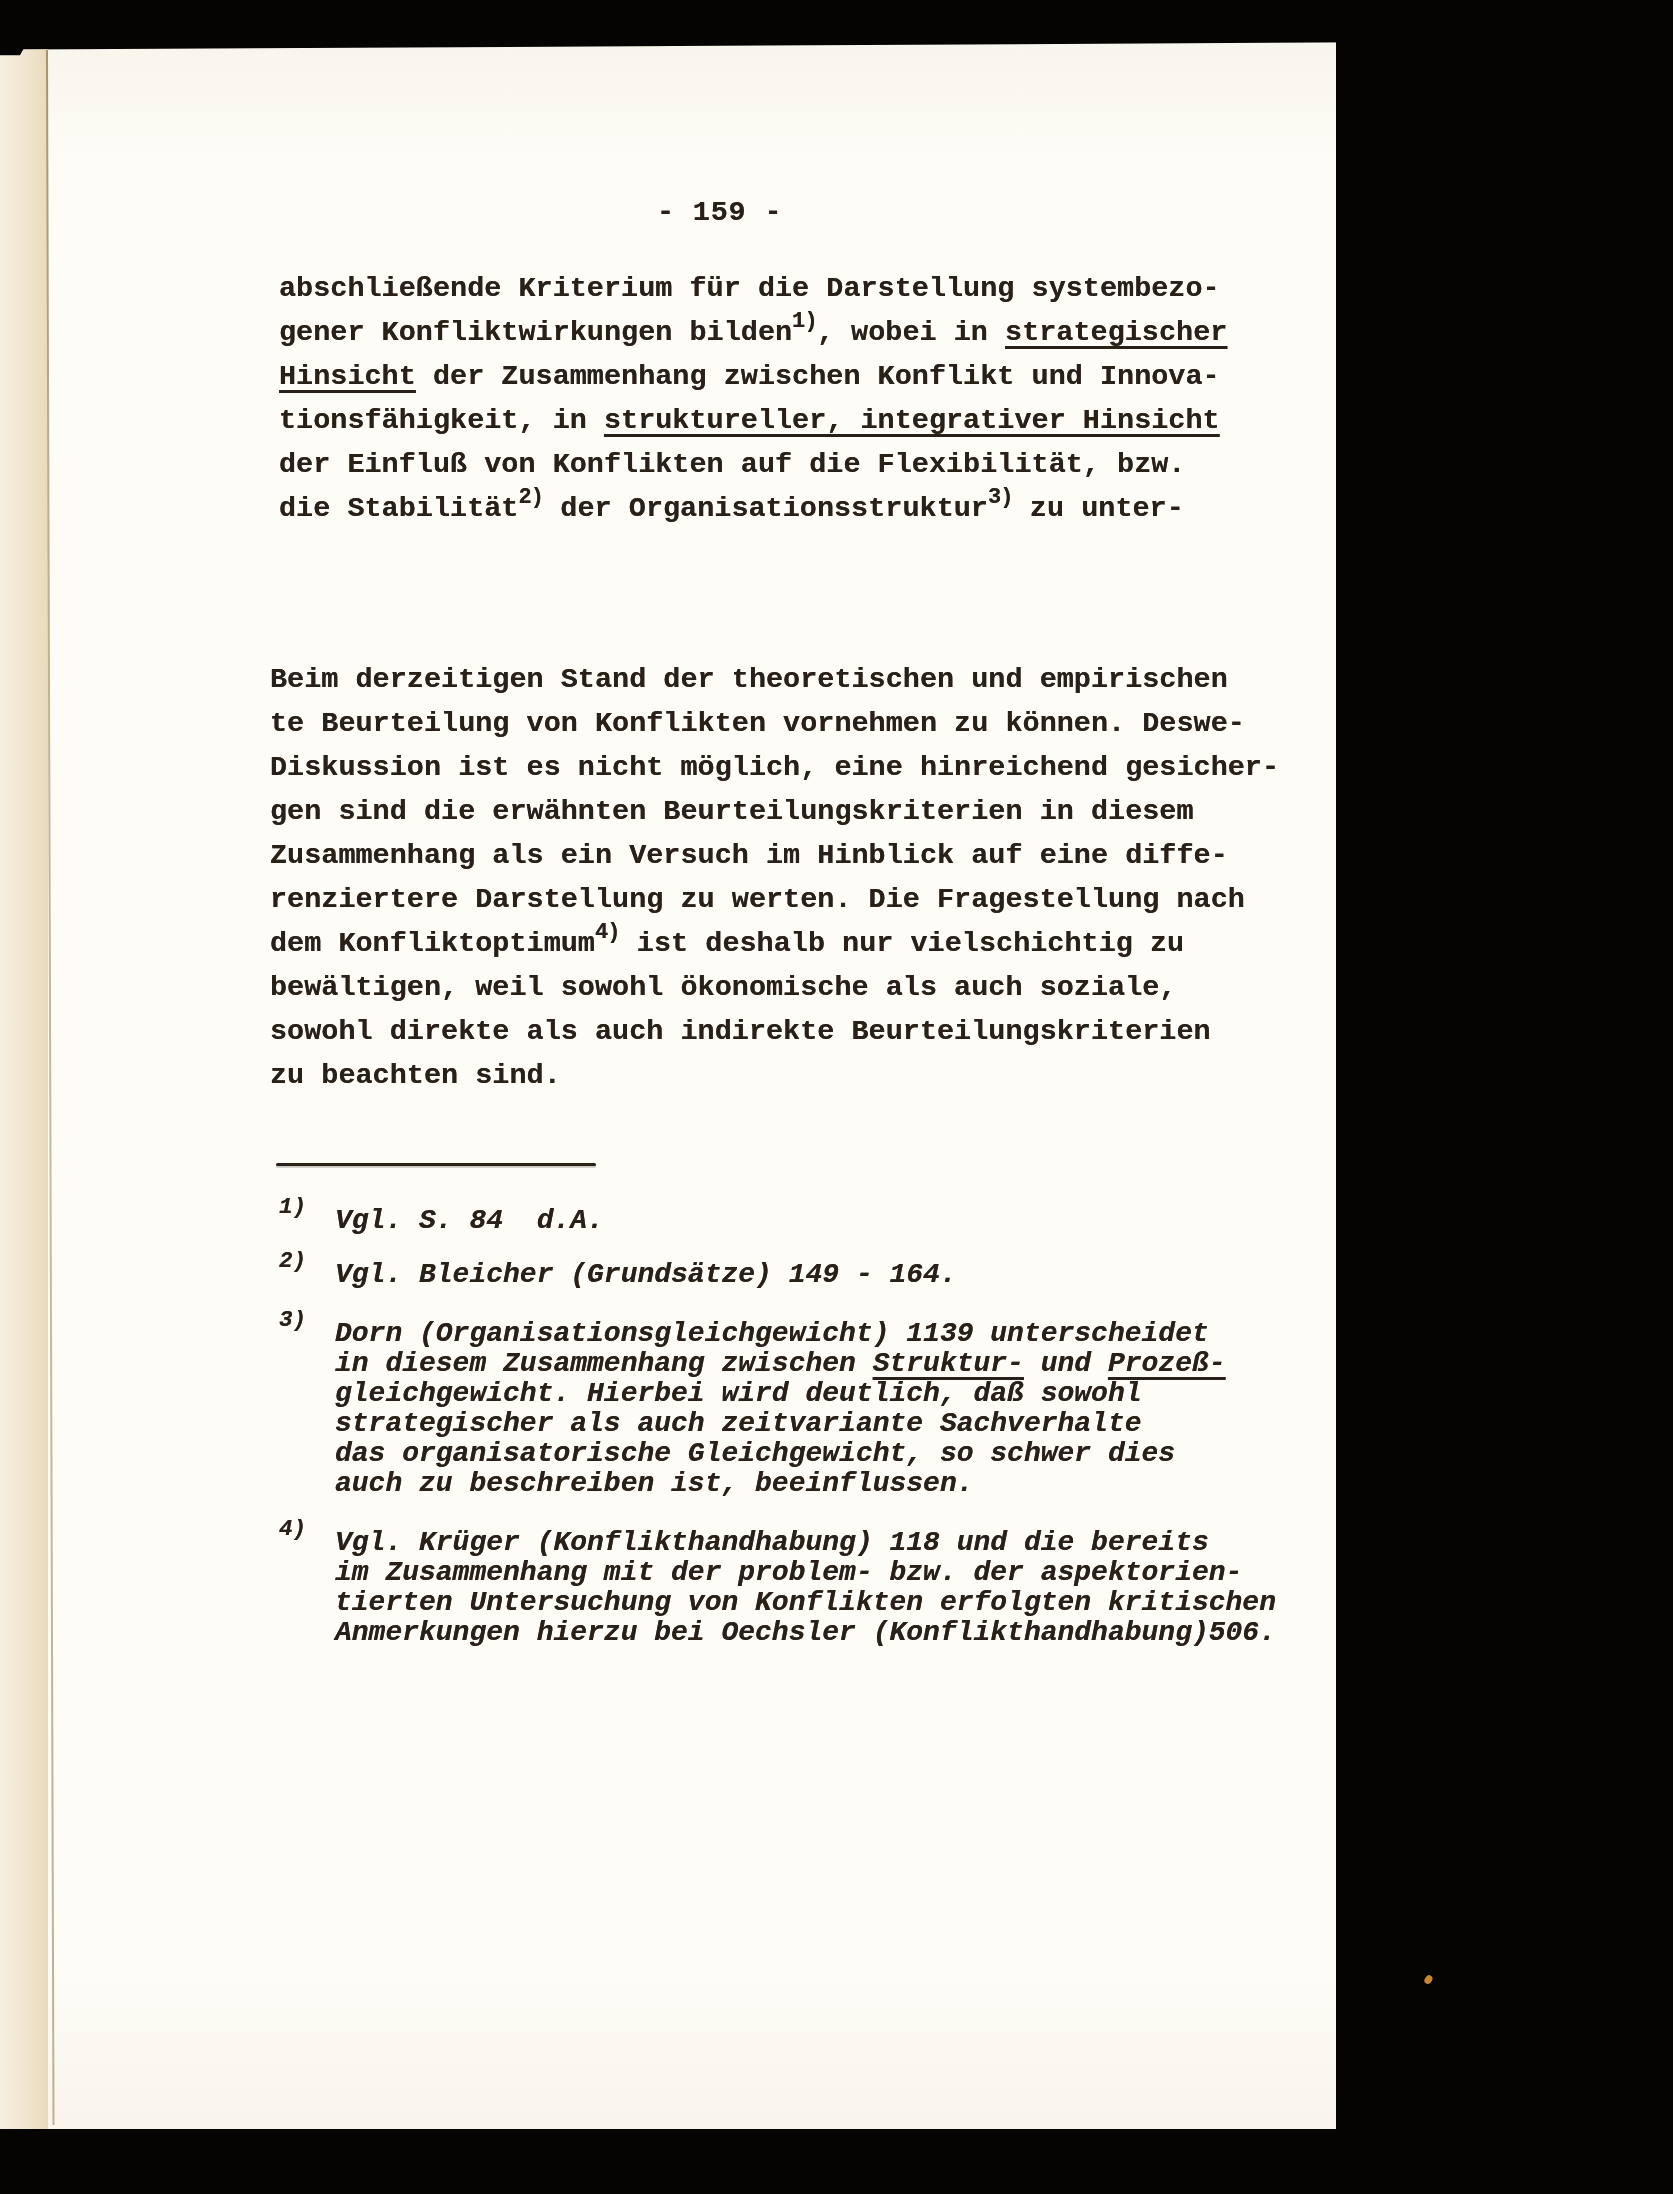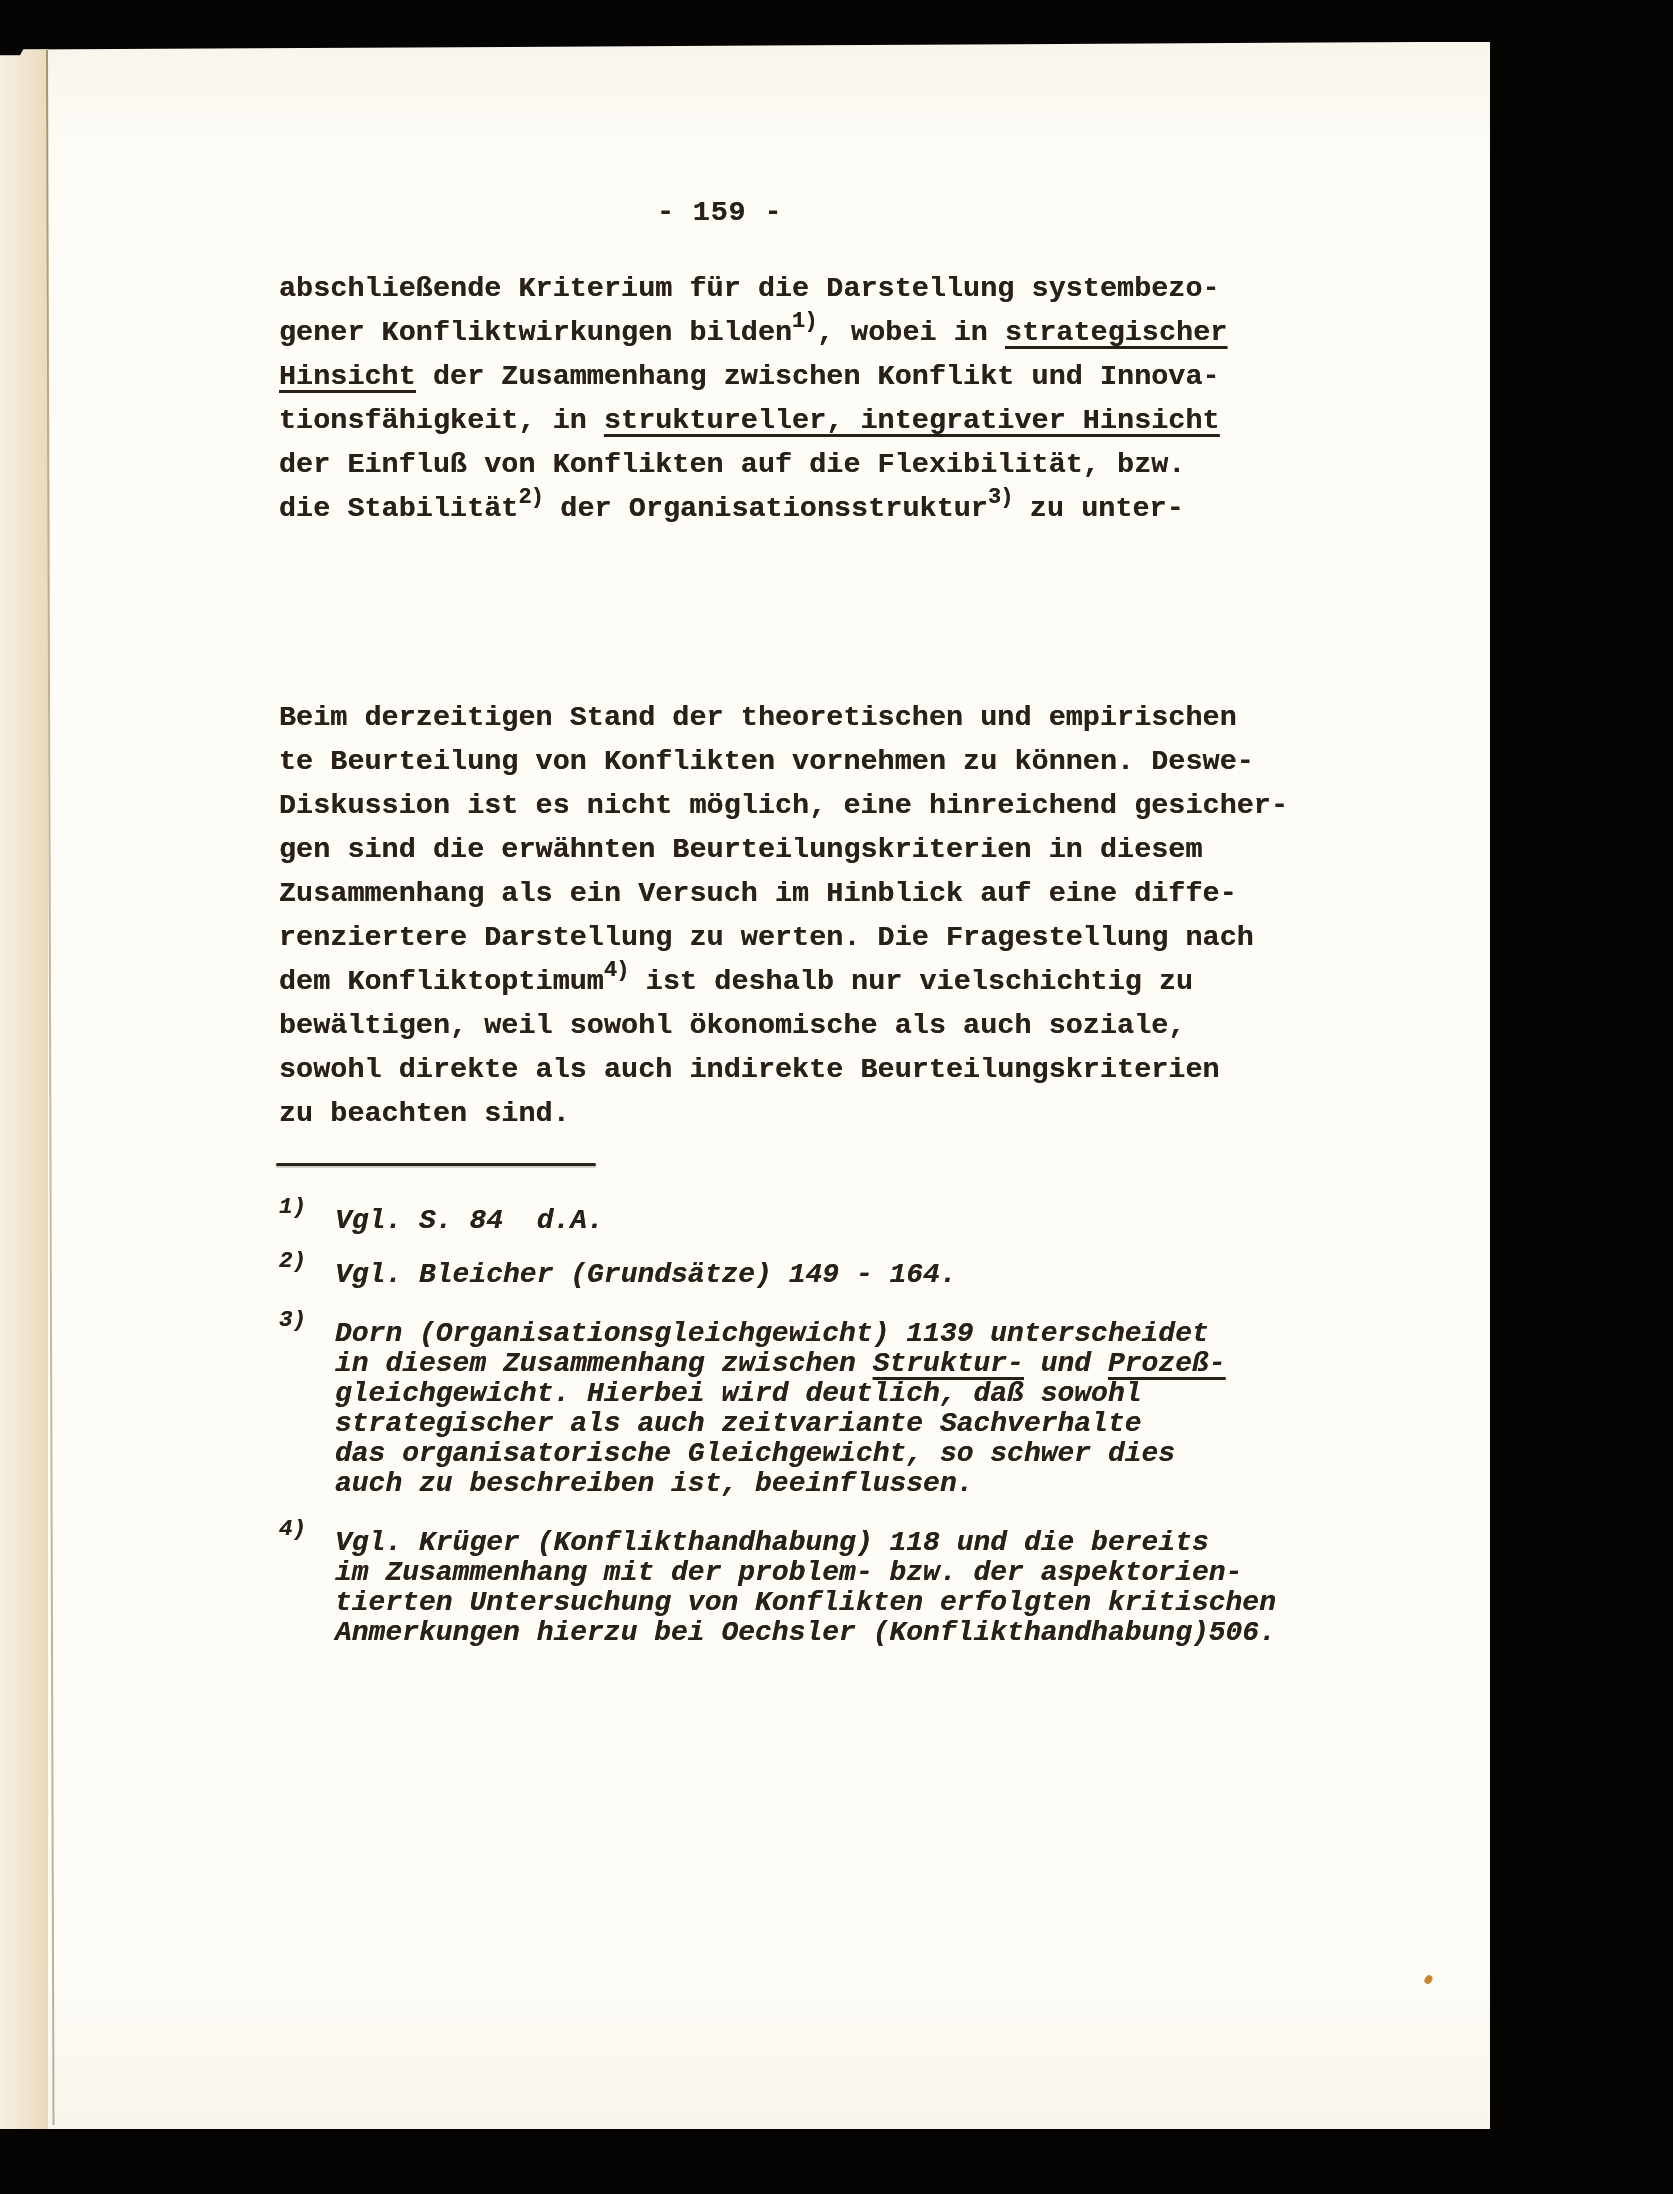--- a/index.html
+++ b/index.html
@@ -5,21 +5,21 @@
   html, body { margin: 0; padding: 0; }
   body {
     width: 1674px; height: 2194px;
     background: #060504;
     position: relative;
     overflow: hidden;
     font-family: "Liberation Mono", "DejaVu Sans Mono", monospace;
   }
   .scan-bg { position: absolute; inset: 0; background: #050403; }
   .page {
-    position: absolute; left: 0; top: 42px; width: 1490px; height: 2087px;
+    position: absolute; left: 0; top: 42px; width: 1336px; height: 2087px;
     background: linear-gradient(180deg, #f8f5ec 0%, #fdfcf7 6%, #fdfcf7 92%, #f9f5ec 100%);
     clip-path: polygon(0 13.4px, 20px 13.4px, 23.4px 7.5px, 1423px 0, 1490px 0, 1490px 2087px, 0 2087px);
   }
   .gutter {
     position: absolute; left: 0; top: 0; bottom: 0; width: 48px;
     background: linear-gradient(90deg, #f6f0e1 0%, #efe4cc 60%, #e8dabd 100%);
   }
   .crease {
     position: absolute; left: 46px; top: 8.4px; height: 2075px; width: 1.7px;
     background: linear-gradient(180deg, #9c8560 0%, #b49d78 18%, #bfae8d 55%, #b3a284 100%);
@@ -85,21 +85,21 @@
 
   <div class="txt" style="left:279px; top:225px;">
       <div class="tl"><span>abschließende Kriterium für die Darstellung systembezo-</span></div>
       <div class="tl"><span>gener Konfliktwirkungen bilden</span><sup>1)</sup><span>, wobei in </span><span class="u">strategischer</span></div>
       <div class="tl"><span class="u">Hinsicht</span><span> der Zusammenhang zwischen Konflikt und Innova-</span></div>
       <div class="tl"><span>tionsfähigkeit, in </span><span class="u">struktureller, integrativer Hinsicht</span></div>
       <div class="tl"><span>der Einfluß von Konflikten auf die Flexibilität, bzw.</span></div>
       <div class="tl"><span>die Stabilität</span><sup>2)</sup><span> der Organisationsstruktur</span><sup>3)</sup><span> zu unter-</span></div>
     </div>
 
-  <div class="txt" style="left:279px; top:616px;margin-top:38px;">
+  <div class="txt" style="left:270px; top:616px;">
       <div class="tl"><span>Beim derzeitigen Stand der theoretischen und empirischen</span></div>
       <div class="tl"><span>te Beurteilung von Konflikten vornehmen zu können. Deswe-</span></div>
       <div class="tl"><span>Diskussion ist es nicht möglich, eine hinreichend gesicher-</span></div>
       <div class="tl"><span>gen sind die erwähnten Beurteilungskriterien in diesem</span></div>
       <div class="tl"><span>Zusammenhang als ein Versuch im Hinblick auf eine diffe-</span></div>
       <div class="tl"><span>renziertere Darstellung zu werten. Die Fragestellung nach</span></div>
       <div class="tl"><span>dem Konfliktoptimum</span><sup>4)</sup><span> ist deshalb nur vielschichtig zu</span></div>
       <div class="tl"><span>bewältigen, weil sowohl ökonomische als auch soziale,</span></div>
       <div class="tl"><span>sowohl direkte als auch indirekte Beurteilungskriterien</span></div>
       <div class="tl"><span>zu beachten sind.</span></div>

